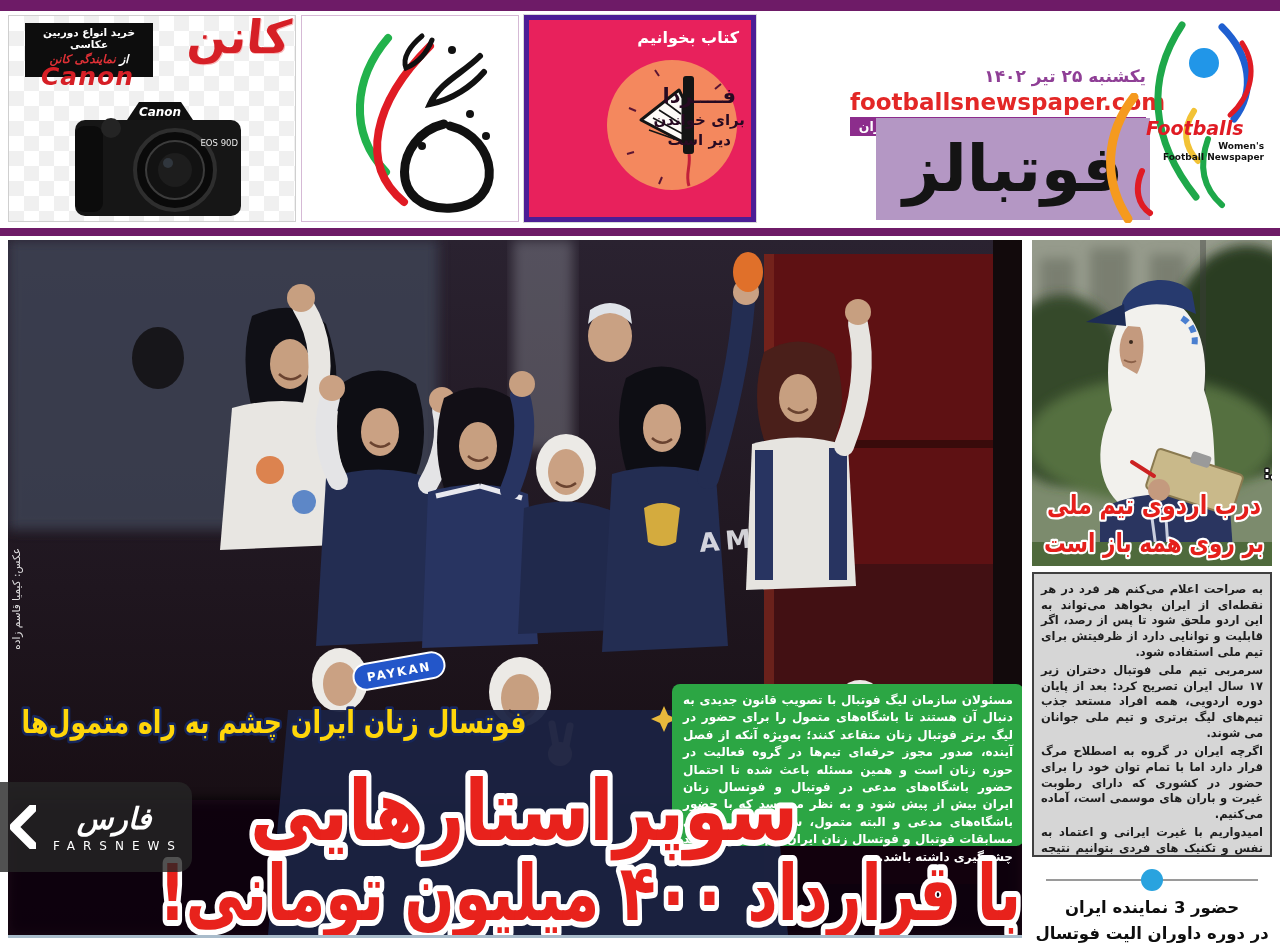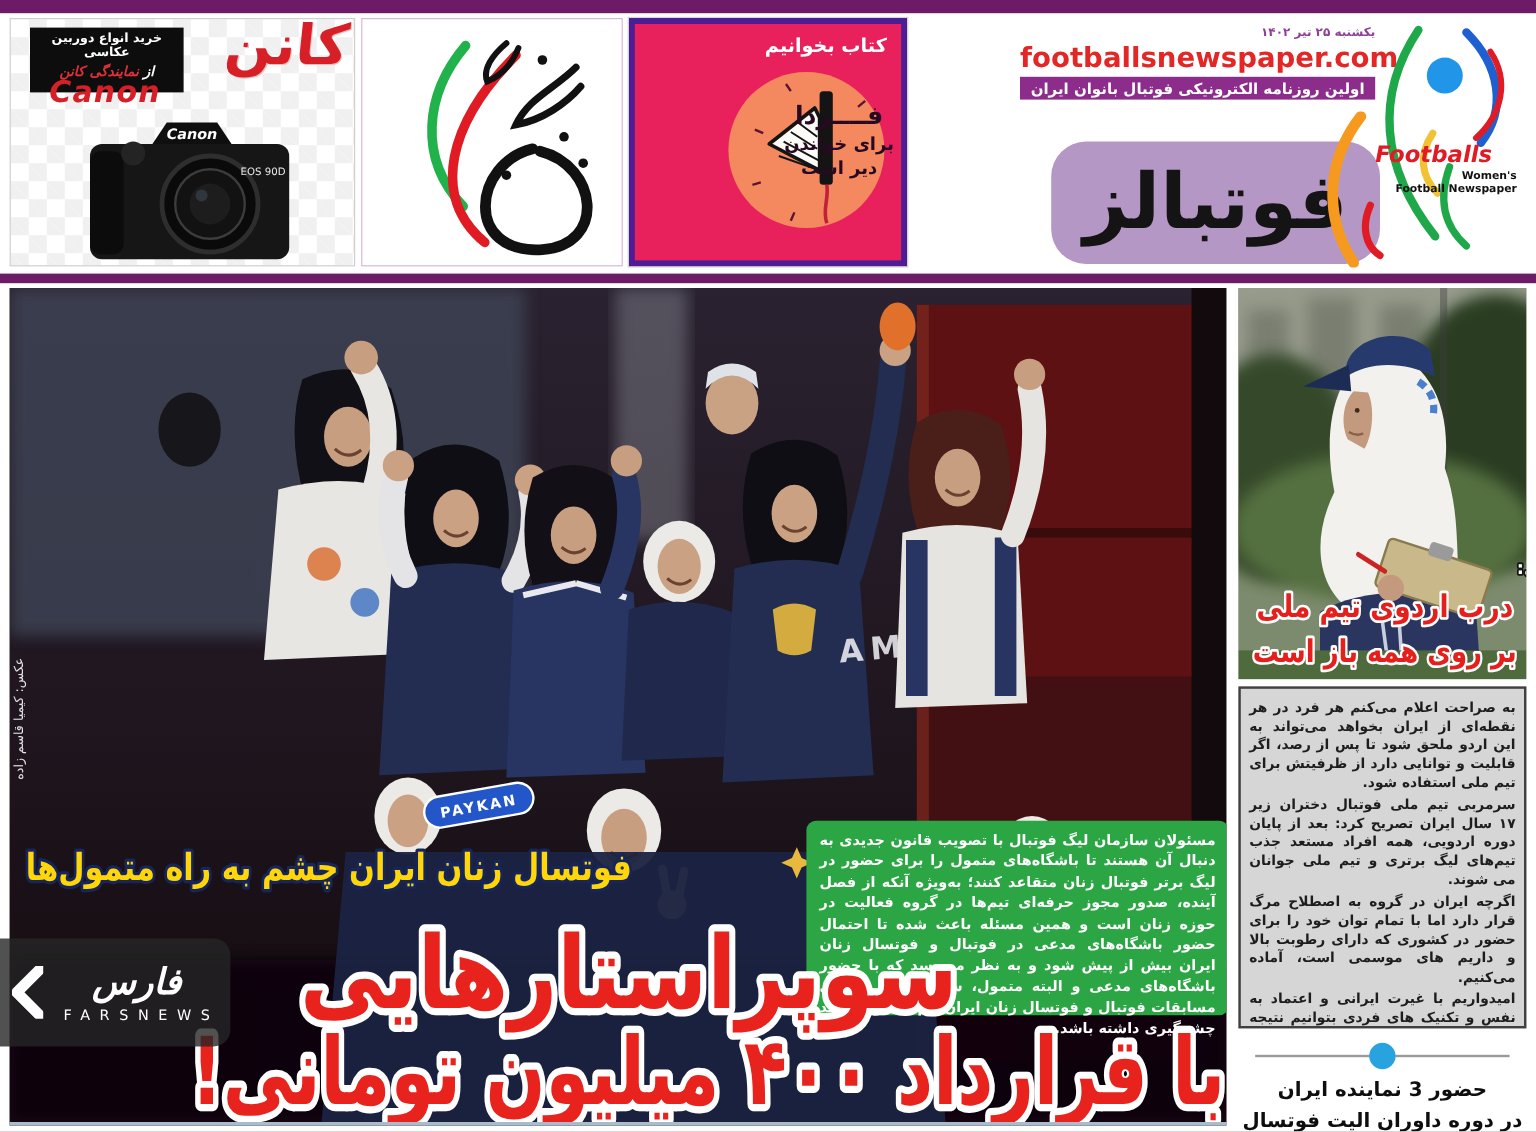--- a/index.html
+++ b/index.html
@@ -36,26 +36,26 @@
   .book-circle{position:absolute;left:78px;top:40px;width:130px;height:130px;border-radius:50%;background:#f4885e;}
   .book-txt{position:absolute;right:6px;top:64px;direction:rtl;text-align:center;color:#270a22;font-weight:800;}
   .book-txt .s1{font-size:21px;display:block;letter-spacing:2px;}
   .book-txt .s2{font-size:15px;display:block;margin-top:3px;}
   .book-txt .s3{font-size:15px;display:block;margin-top:2px;}
   .book-glyph{position:absolute;left:96px;top:48px;}
 
   
   .rh{left:760px;width:512px;}
   .info{position:absolute;left:90px;top:6px;width:296px;direction:rtl;text-align:right;}
-  .dateln{font-size:10px;font-weight:700;color:#8f3f96;line-height:1.35;}
+  .dateln{font-size:17px;font-weight:700;color:#8f3f96;line-height:1.35;margin-top:44px;}
   .site{direction:ltr;text-align:right;font-size:23px;font-weight:800;color:#e32726;margin-top:1px;cursor:pointer;}
   .tagline{background:#8c2d8c;color:#fff;font-size:12.5px;font-weight:700;text-align:center;
     padding:2px 4px;margin-top:2px;}
   .masthead{position:absolute;left:116px;top:103px;width:274px;height:102px;background:#b497c4;
-    display:flex;align-items:center;justify-content:center;border-radius:29px;}
+    display:flex;align-items:center;justify-content:center;}
   .masthead span{font-size:64px;font-weight:800;color:#141414;white-space:nowrap;line-height:1;}
   .logo-swoosh{position:absolute;left:316px;top:78px;pointer-events:none;}
   .fblogo{position:absolute;left:378px;top:4px;}
 
   
   .photo{position:absolute;left:8px;top:240px;width:1014px;height:695px;background:#17090c;
     border-bottom:3px solid #a9bccb;overflow:hidden;}
   .credit{position:absolute;left:2px;top:308px;color:rgba(255,255,255,.88);font-size:10.5px;
     writing-mode:vertical-rl;transform:rotate(180deg);direction:rtl;letter-spacing:1px;}
   .kicker{position:absolute;left:0;top:450px;}
@@ -338,21 +338,21 @@
       <svg class="sb-quote" width="240" height="110" viewBox="0 0 240 110">
         <text x="232" y="22" text-anchor="end" font-size="15" font-weight="800" direction="rtl" fill="#ffffff" stroke="#141414" stroke-width="3" stroke-linejoin="round" paint-order="stroke">شادی مهینی:</text>
         <text x="122" y="58" text-anchor="middle" font-size="26" font-weight="800" direction="rtl" fill="#e51f1b" stroke="#ffffff" stroke-width="4.5" stroke-linejoin="round" paint-order="stroke" textLength="214" lengthAdjust="spacingAndGlyphs">درب اردوی تیم ملی</text>
         <text x="122" y="96" text-anchor="middle" font-size="26" font-weight="800" direction="rtl" fill="#e51f1b" stroke="#ffffff" stroke-width="4.5" stroke-linejoin="round" paint-order="stroke" textLength="220" lengthAdjust="spacingAndGlyphs">بر روی همه باز است</text>
       </svg>
     </div>
 
     <div class="sb-body">
       <p>به صراحت اعلام می‌کنم هر فرد در هر نقطه‌ای از ایران بخواهد می‌تواند به این اردو ملحق شود تا پس از رصد، اگر قابلیت و توانایی دارد از ظرفیتش برای تیم ملی استفاده شود.</p>
       <p>سرمربی تیم ملی فوتبال دختران زیر ۱۷ سال ایران تصریح کرد: بعد از پایان دوره اردویی، همه افراد مستعد جذب تیم‌های لیگ برتری و تیم ملی جوانان می شوند.</p>
-      <p>اگرچه ایران در گروه به اصطلاح مرگ قرار دارد اما با تمام توان خود را برای حضور در کشوری که دارای رطوبت بالا و داریم های موسمی است، آماده می‌کنیم.</p>
+      <p>اگرچه ایران در گروه به اصطلاح مرگ قرار دارد اما با تمام توان خود را برای حضور در کشوری که دارای رطوبت غیرت و باران های موسمی است، آماده می‌کنیم.</p>
       <p>امیدواریم با غیرت ایرانی و اعتماد به نفس و تکنیک های فردی بتوانیم نتیجه خیلی خوبی بگیریم.اگر چه برای مسابقات تایلند ۲۳ نفر اعزام می‌شوند اما در نظر داریم در اردوی بعدی در تهران، ۲۸ نفر دعوت شوند.</p>
     </div>
 
     <div class="sb-div">
       <div class="dot"></div>
     </div>
 
     <div class="sb-foot">
       <div>حضور 3 نماینده ایران</div>
       <div>در دوره داوران الیت فوتسال آسیا</div>

